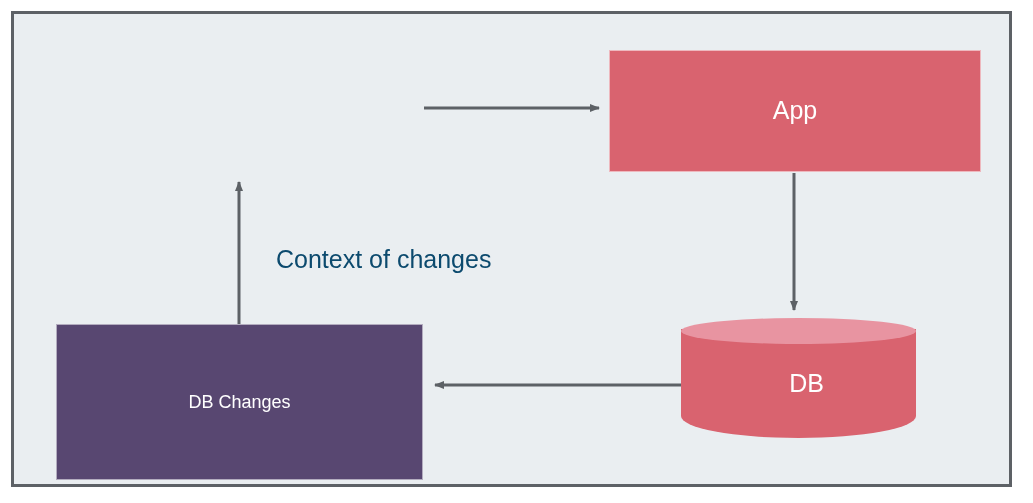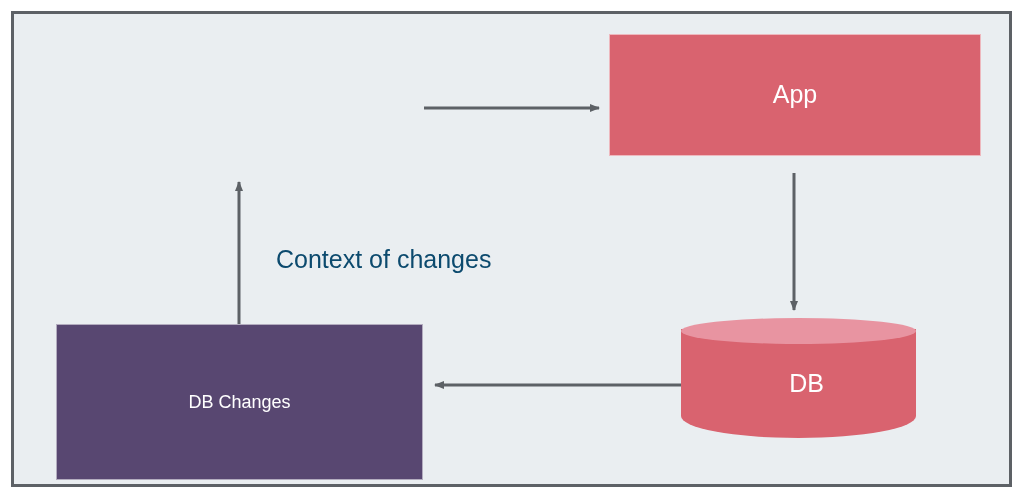--- a/index.html
+++ b/index.html
@@ -44,21 +44,21 @@
   .node-purple { background: #584771; }
   .node-red    { background: #d9636f; }
 
   
   #node-ai {
     left: 42px;  top: 36px;
     width: 367px; height: 122px;
     font-size: 25px;
   }
   #node-app {
-    left: 595px; top: 20px;
+    left: 595px; top: 36px;
     width: 372px; height: 122px;
     font-size: 25px;
   }
   #node-dbchanges {
     left: 42px;  top: 310px;
     width: 367px; height: 156px;
     font-size: 18px;
   }
 
   

